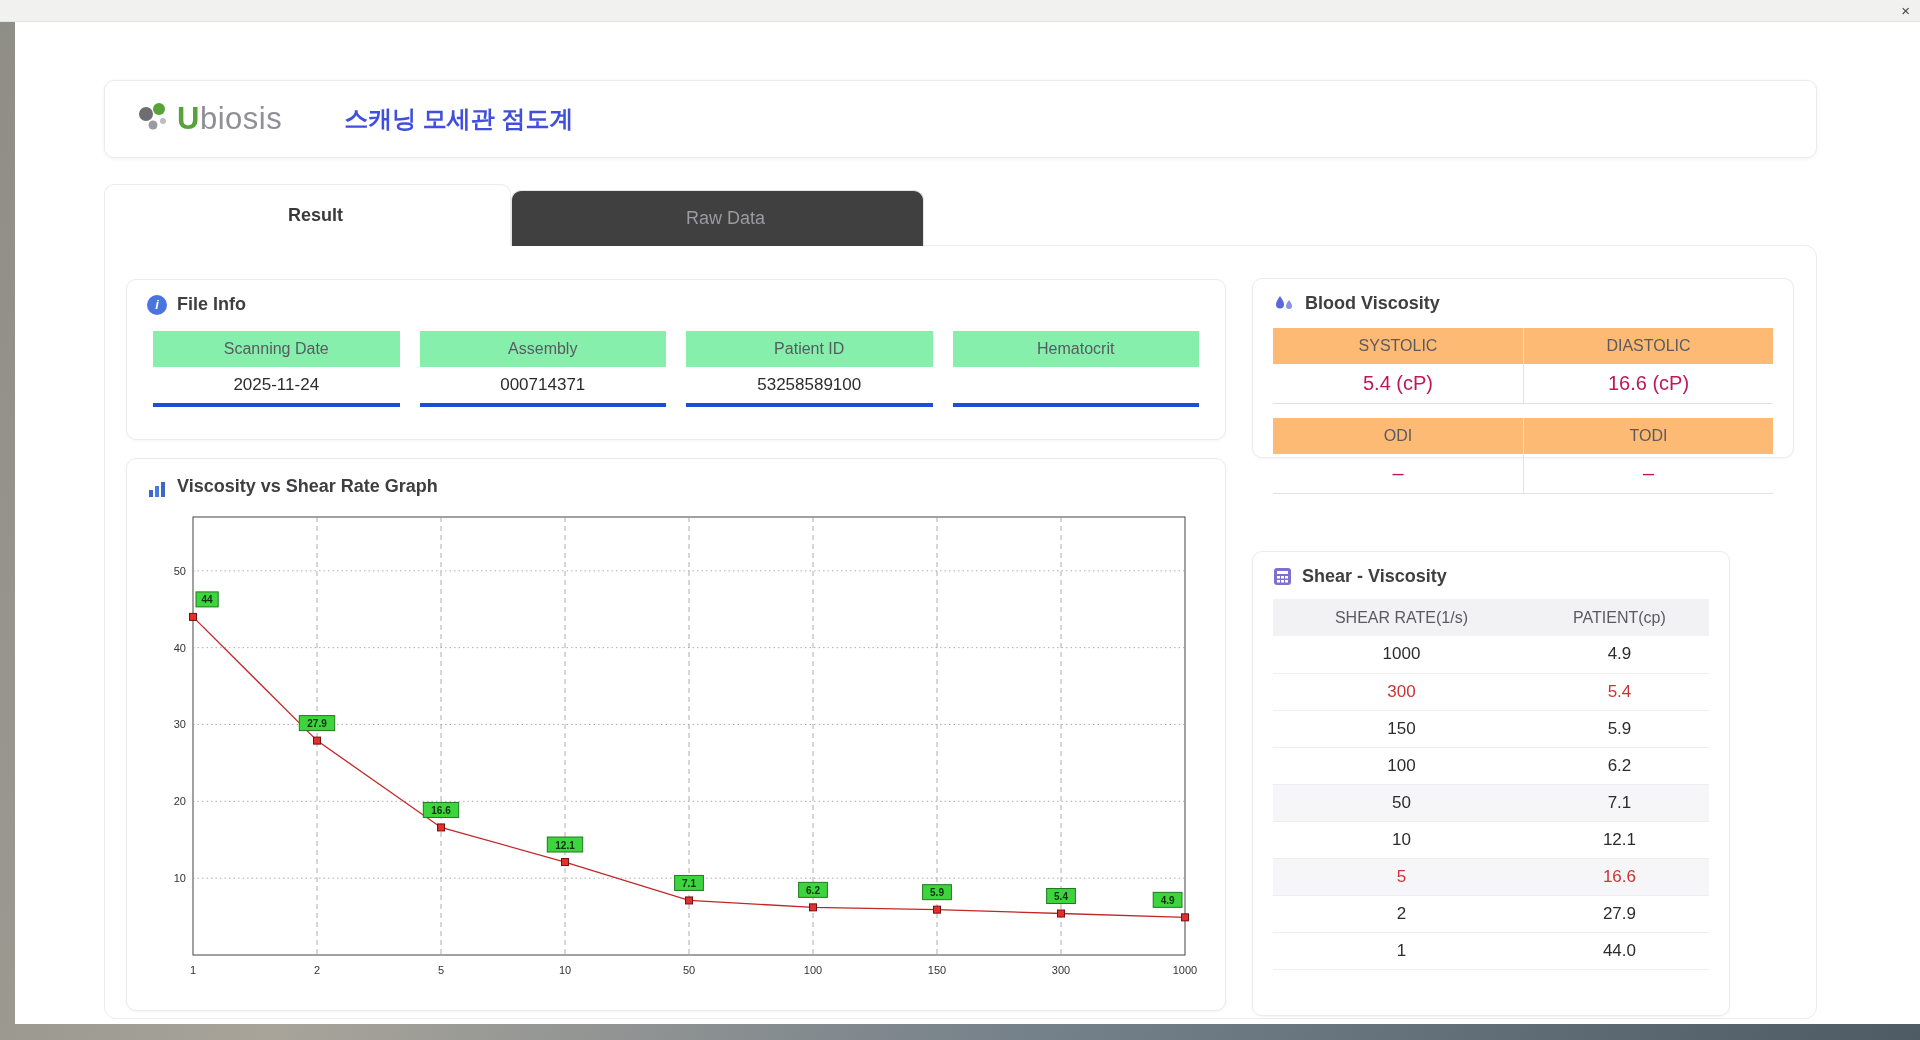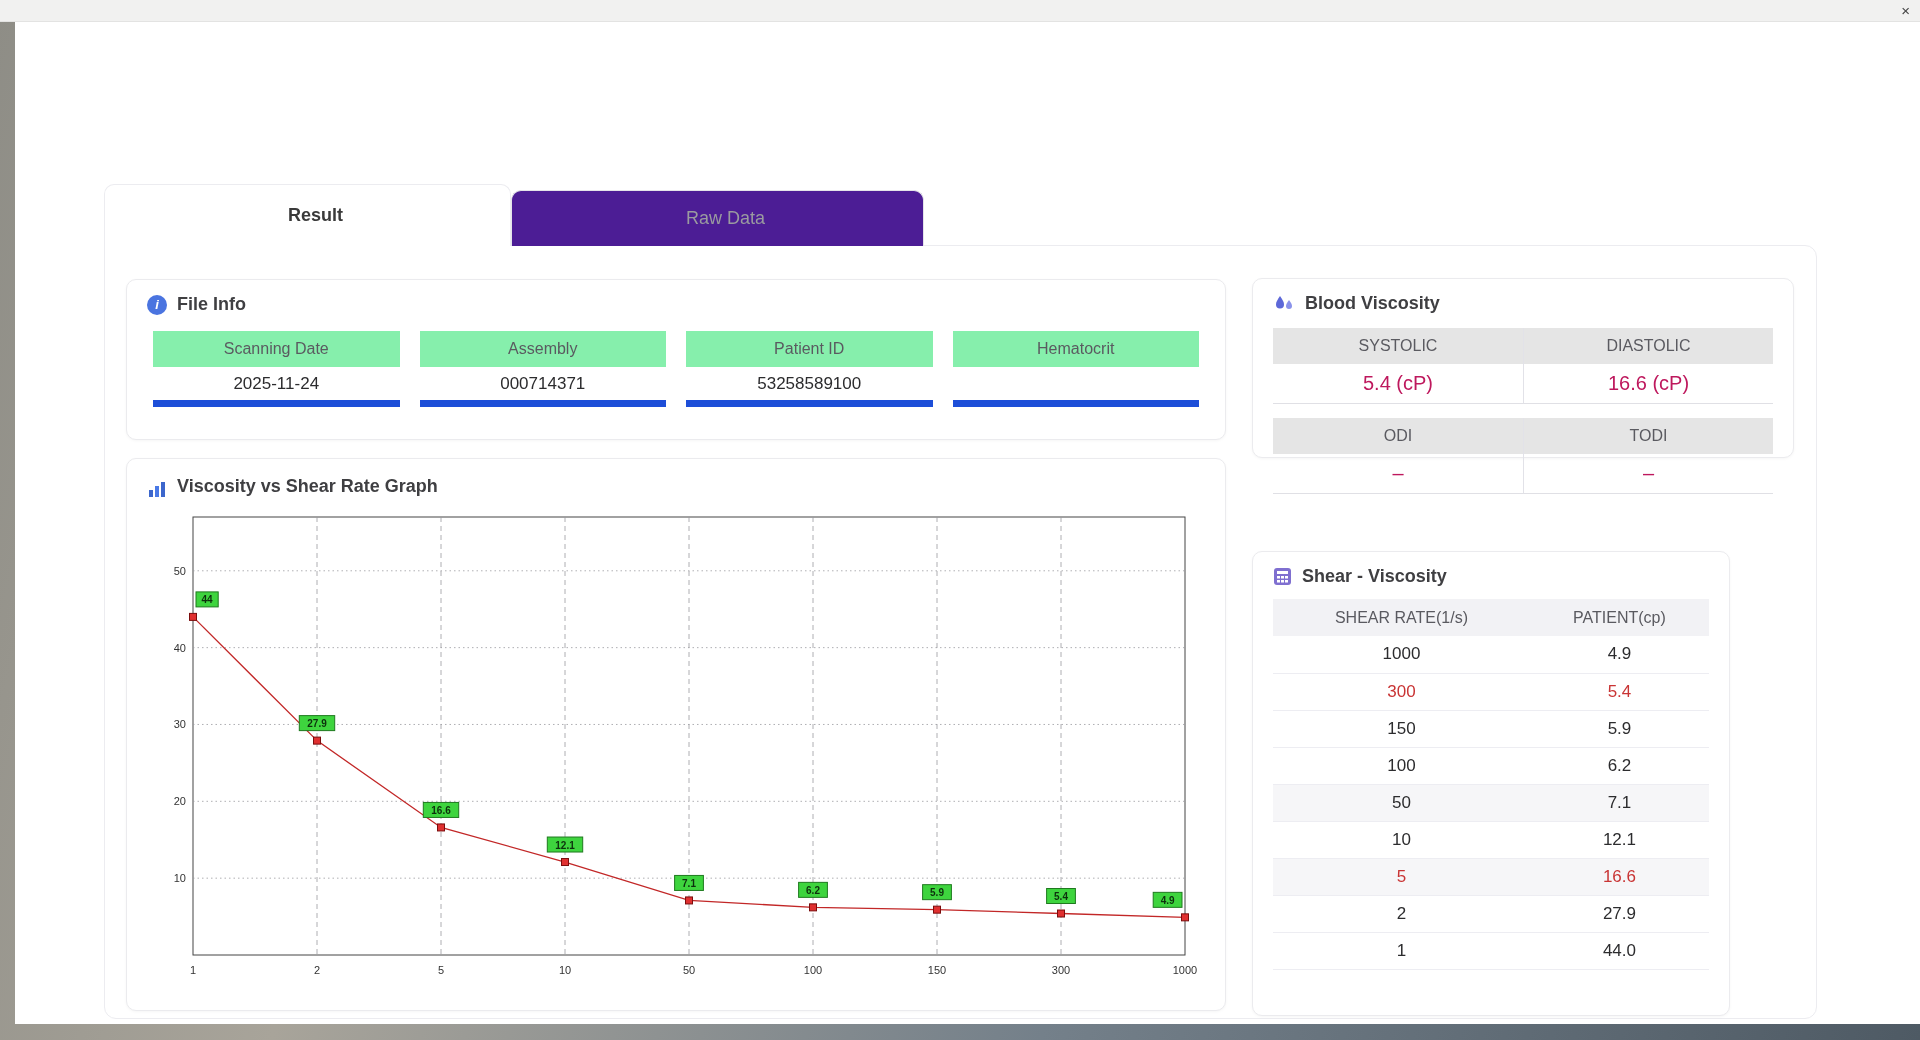--- a/index.html
+++ b/index.html
@@ -18,46 +18,46 @@
   .logo { display:flex; align-items:center; gap:4px; }
   .logo-text { font-size:31px; letter-spacing:.5px; color:#8f8f95; font-weight:500; }
   .logo-text .logo-first { color:#57a33a; font-weight:700; }
   .app-title { margin-left:62px; font-size:24px; font-weight:700; color:#4050dd; }
 
   .tabs { position:absolute; left:89px; top:162px; height:62px; display:flex; align-items:flex-end; z-index:3; }
   .tab { text-align:center; font-size:18px; cursor:pointer; display:flex; align-items:center; justify-content:center;padding-left:16px; }
   .tab-active { width:407px; height:62px; background:#fff; border:1px solid #ececf0; border-bottom:none;
     border-radius:10px 10px 0 0; font-weight:700; color:#3a3a3a; position:relative; z-index:4; }
   .tab-active::after { content:""; position:absolute; left:1px; right:1px; bottom:-2px; height:3px; background:#fff; }
-  .tab-inactive { width:413px; height:56px; background:#4c1d95; border:1px solid #e4e4e9; border-bottom:none;
+  .tab-inactive { width:413px; height:56px; background:#404040; border:1px solid #e4e4e9; border-bottom:none;
     border-radius:10px 10px 0 0; color:#9a9aa0; font-weight:500; }
 
   .panel { position:absolute; left:89px; top:223px; width:1713px; height:774px;
     background:#fff; border:1px solid #ececf0; border-radius:0 12px 12px 12px; z-index:2; }
 
   .card { position:absolute; background:#fff; border:1px solid #ebebee; border-radius:10px;
     box-shadow:0 1px 3px rgba(0,0,0,.04); padding:14px 20px; }
   .card-title { display:flex; align-items:center; gap:10px; font-size:18px; font-weight:700; color:#3f3f42; }
 
   .file-info-card { left:21px; top:33px; width:1100px; height:161px; }
   .fields { display:flex; gap:20px; margin-top:16px; padding:0 6px; }
   .field { flex:1; }
   .f-label { height:36px; background:#86efac; display:flex; align-items:center; justify-content:center;
     font-size:16px; color:#5a5a60; }
   .f-value { height:40px; display:flex; align-items:center; justify-content:center;
-    font-size:17px; color:#2c2c2e; border-bottom:7px solid #1d4ed8; }
+    font-size:17px; color:#2c2c2e; border-bottom:4px solid #1d4ed8; }
 
   .graph-card { left:21px; top:212px; width:1100px; height:553px; }
   .graph-card svg { margin-top:6px; display:block; }
 
   .bv-card { left:1147px; top:32px; width:542px; height:180px; }
   .bv-grid { margin-top:14px; }
   .bv-table { margin-bottom:14px; }
   .bv-h, .bv-v { display:grid; grid-template-columns:1fr 1fr; }
-  .bv-h > div { height:36px; background:#e5e5e5; display:flex; align-items:center; justify-content:center;
+  .bv-h > div { height:36px; background:#fdba74; display:flex; align-items:center; justify-content:center;
     font-size:16px; color:#5a5a60; }
   .bv-v > div { height:40px; display:flex; align-items:center; justify-content:center;
     font-size:20px; color:#be185d; border-bottom:1px solid #e0e0e5;text-align:right; }
   .bv-h > div:last-child, .bv-v > div:last-child { border-left:1px solid #e2e2e8; }
 
   .shear-card { left:1147px; top:305px; width:478px; height:465px; }
   .shear-table { width:100%; border-collapse:collapse; margin-top:12px; }
   .shear-table th { height:37px; background:#f2f2f5; font-size:16px; color:#5a5a60; font-weight:500; }
   .shear-table td { height:37px; text-align:center; font-size:17px; color:#2c2c2e; border-bottom:1px solid #ededf2; }
   .shear-table tr.hl td { color:#c93434; }
@@ -68,20 +68,32 @@
 </style>
 </head>
 <body>
 
 <div class="titlebar">
   <span class="close-btn">×</span>
 </div>
 
 <div class="window">
 
+  <div class="header-card">
+    <div class="logo">
+      <svg width="38" height="38" viewBox="0 0 38 38">
+        <circle cx="11" cy="14" r="7" fill="#6e6e72"></circle>
+        <circle cx="24" cy="9" r="6" fill="#57a33a"></circle>
+        <circle cx="18" cy="25" r="4.5" fill="#9a9aa0"></circle>
+        <circle cx="28" cy="21" r="3" fill="#bdbdc2"></circle>
+      </svg>
+      <span class="logo-text"><span class="logo-first">U</span><span>biosis</span></span>
+    </div>
+    <div class="app-title">스캐닝 모세관 점도계</div>
+  </div>
 
   <div class="tabs">
     <div class="tab tab-active">Result</div>
     <div class="tab tab-inactive">Raw Data</div>
   </div>
 
   <div class="panel">
 
     <div class="card file-info-card">
       <div class="card-title">

